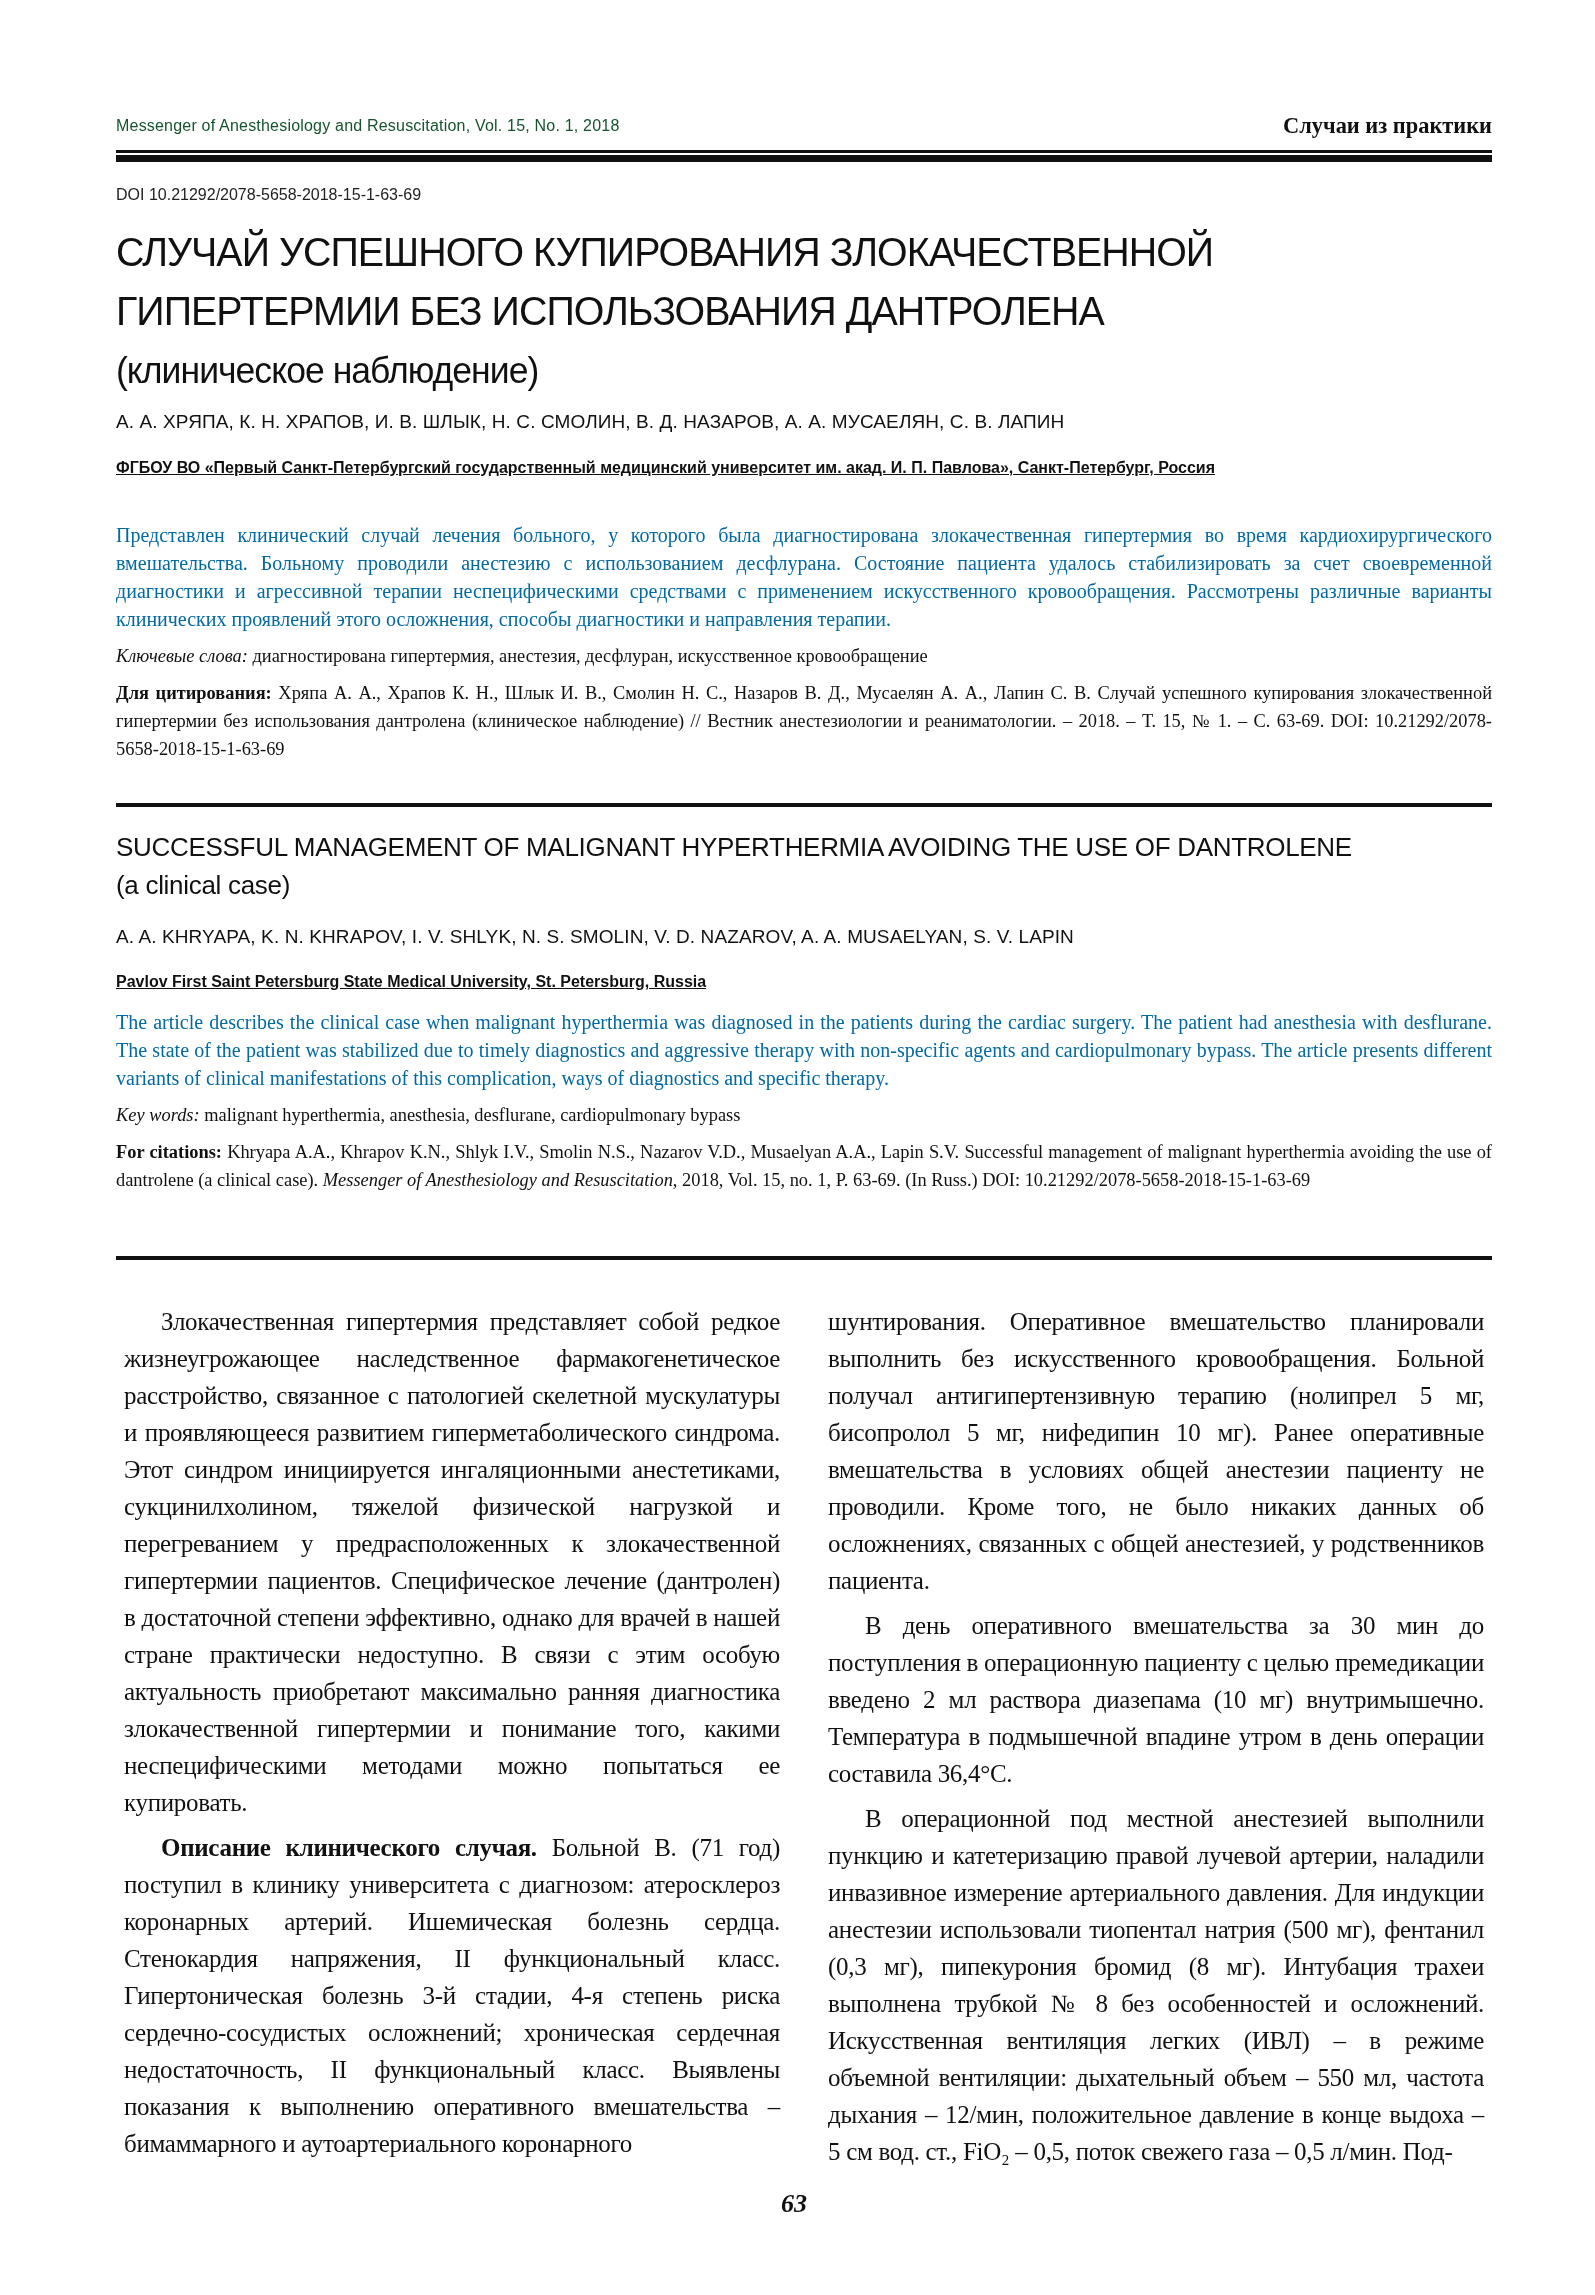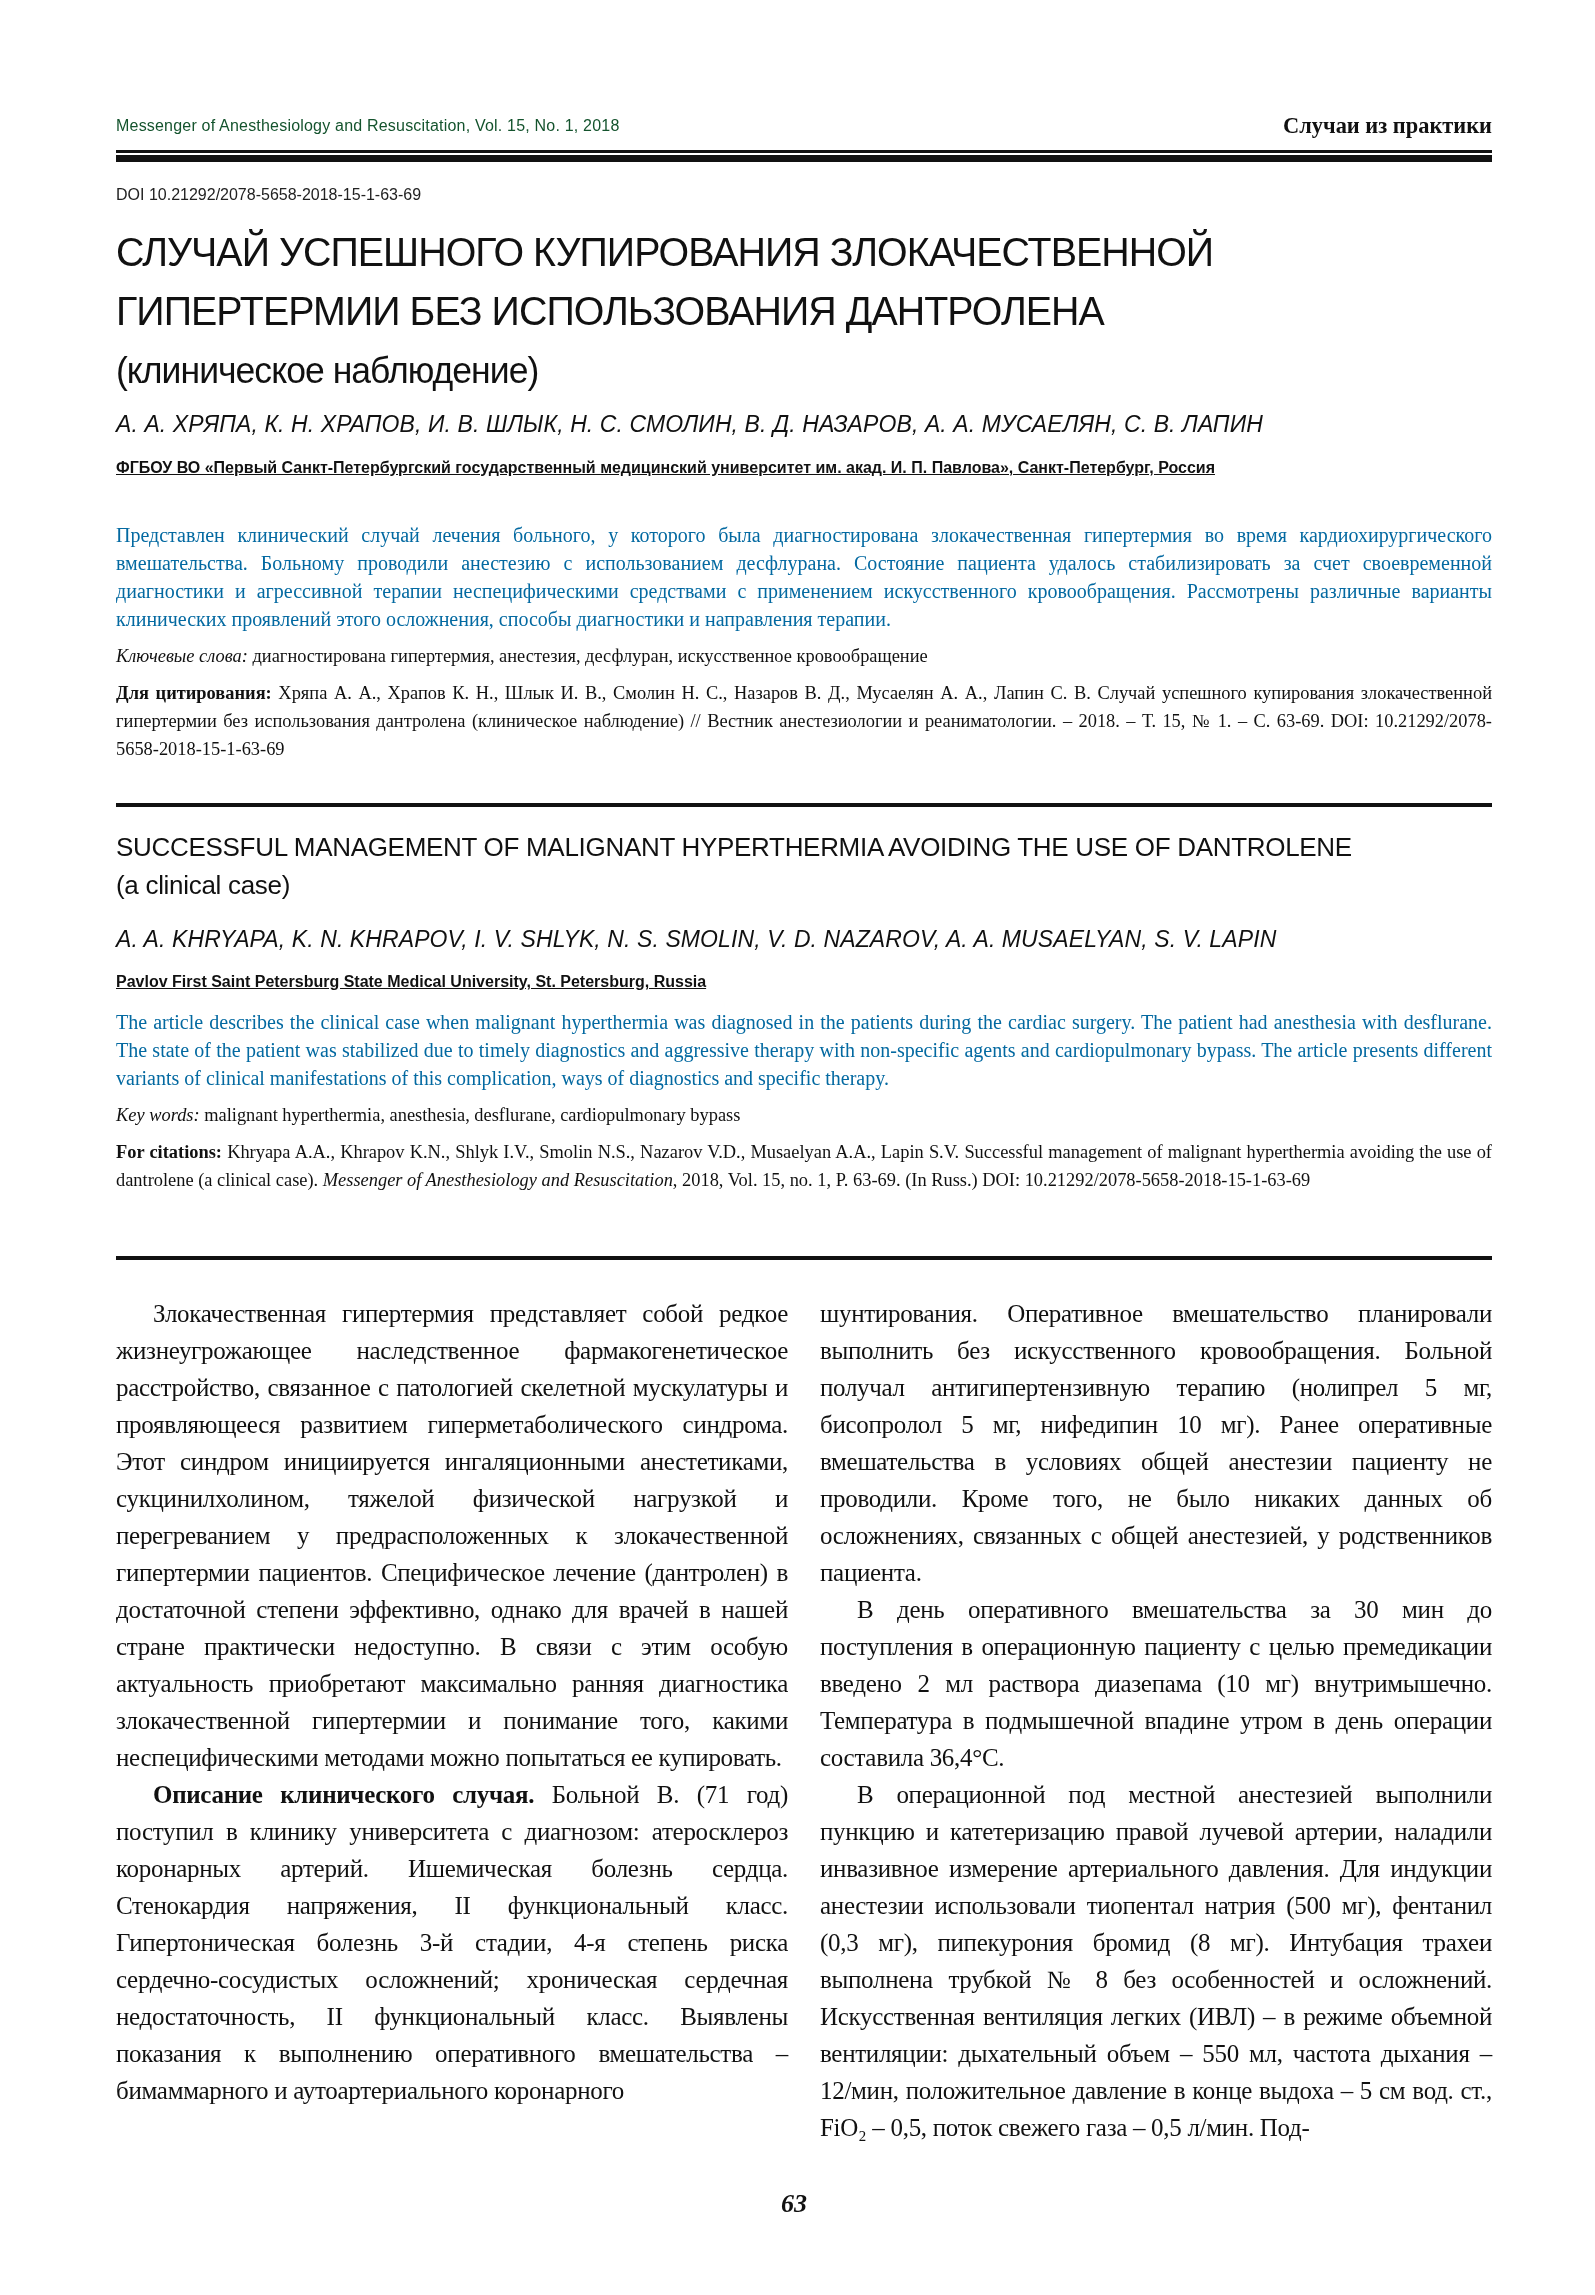--- a/index.html
+++ b/index.html
@@ -12,38 +12,38 @@
   .journal-line { position: absolute; left: 0; top: 4px; font-size: 16px; letter-spacing: 0.2px; color: #14532d; }
   .section-name { position: absolute; right: 0; top: 0; font-size: 22.4px; font-weight: bold; color: #111; }
   .head-rule-thin { position: absolute; top: 150px; left: 0; width: 1376px; height: 2.6px; background: #111; }
   .head-rule-thick { position: absolute; top: 155px; left: 0; width: 1376px; height: 6.6px; background: #111; }
 
   .doi-top { position: absolute; top: 186px; left: 0; font-size: 16px; color: #222; }
 
   .ru-title { position: absolute; top: 223px; left: 0; width: 1376px; font-size: 41px; line-height: 59px; letter-spacing: -1px; transform: scaleX(0.96); transform-origin: left top; }
   .ru-title .sub { display: block; font-size: 37px; }
 
-  .authors { font-style: italic; font-size: 23px; letter-spacing: 0.1px; }
+  .authors { font-size: 19px; letter-spacing: 0.1px; }
   .affil { font-weight: bold; font-size: 16px; line-height: 26px; text-decoration: underline; }
 
   .abstract { font-size: 20px; line-height: 28px; text-align: justify; color: #0369a1; }
   .kw { font-size: 18.4px; line-height: 28px; margin-top: 9.2px; }
   .kw i { font-style: italic; }
   .cite { font-size: 18.4px; line-height: 28px; margin-top: 9.2px; text-align: justify; }
   .cite b { font-weight: bold; }
 
   .rule { position: absolute; left: 0; width: 1376px; height: 4px; background: #111; }
 
   .en-title { position: absolute; left: 0; width: 1376px; font-size: 26px; line-height: 38px; letter-spacing: -0.3px; }
 
   .columns { position: absolute; top: 1295px; left: 0; width: 1376px; }
   .col { position: absolute; top: 0; width: 672px; font-size: 25px; line-height: 37px; text-align: justify; letter-spacing: -0.3px; }
   .col.left { left: 0; }
   .col.right { left: 704px; }
-  .col p { margin: 0; text-indent: 37px; }
+  .col p { margin: 8px; text-indent: 37px; }
   .col p.noindent { text-indent: 0; }
   .col b { font-weight: bold; }
 
   .page-number { position: absolute; top: 2189px; left: 781px; font-size: 26px; font-weight: bold; font-style: italic; }
 </style>
 </head>
 <body>
 
 <div class="page">
 

